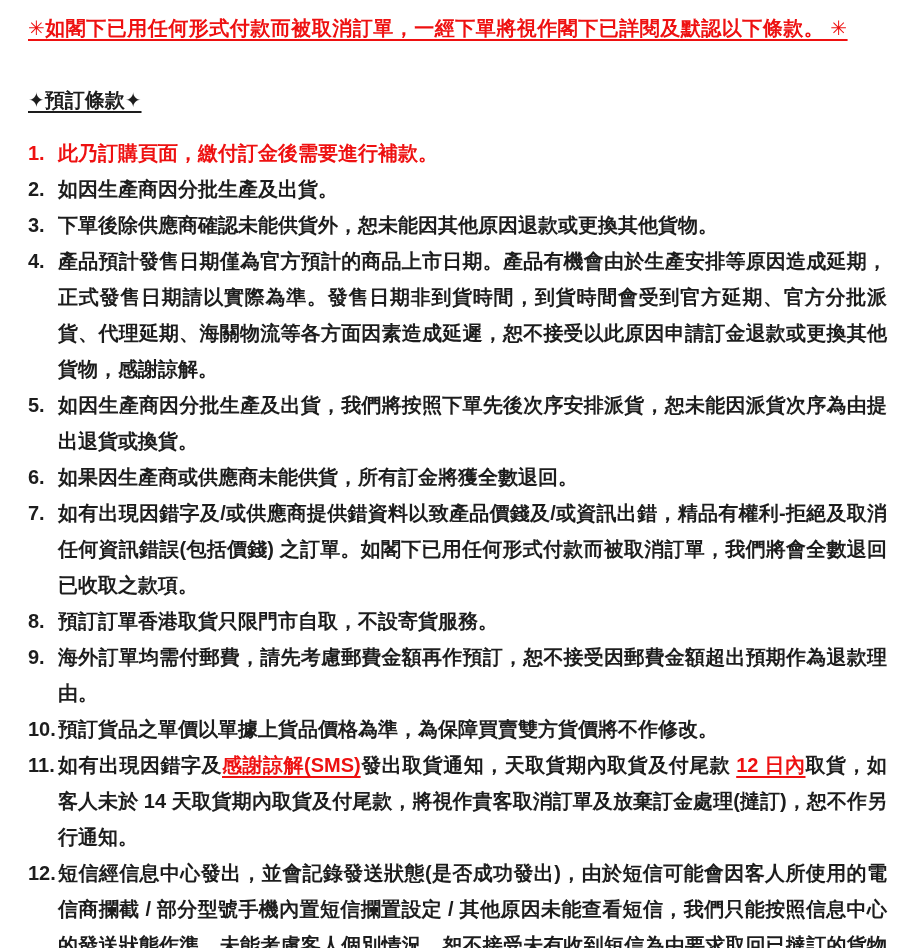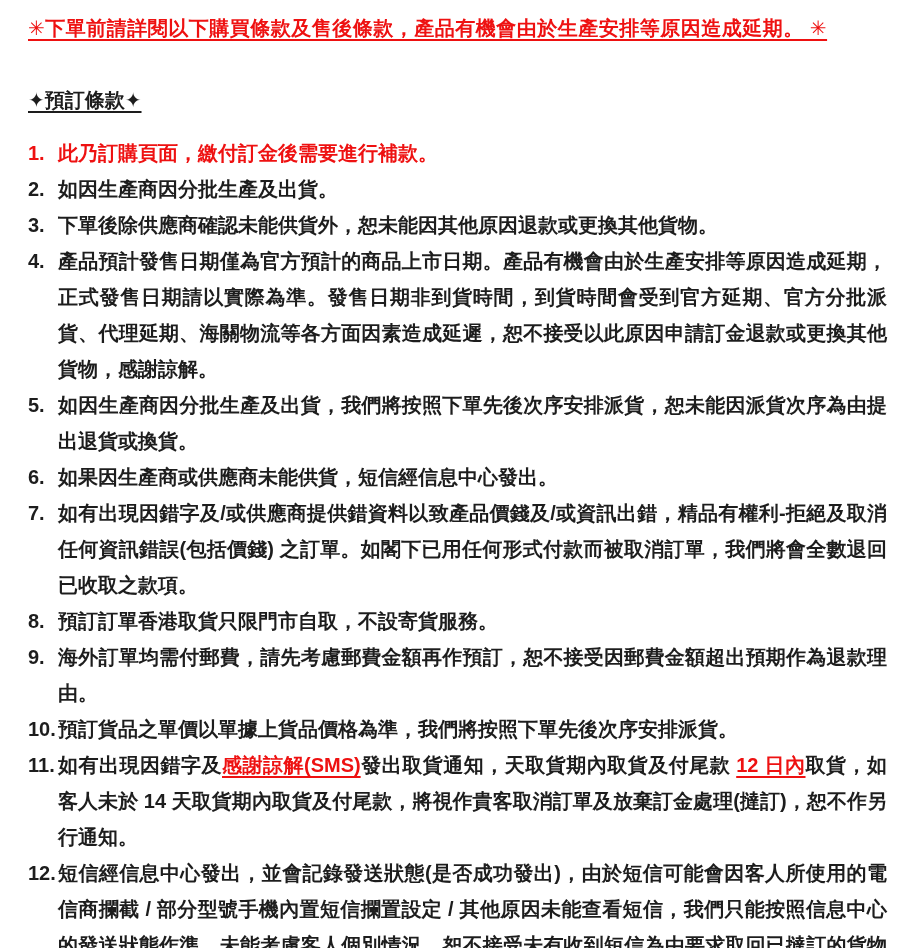--- a/index.html
+++ b/index.html
@@ -59,21 +59,21 @@
     text-decoration:underline;
     text-decoration-thickness:2px;
     text-underline-offset:4px;
   }
 </style>
 </head>
 <body>
 
 
 
-<div class="notice">✳下單前請詳閱以下購買條款及售後條款，產品有機會由於生產安排等原因造成延期。 ✳</div>
+<div class="notice">✳如閣下已用任何形式付款而被取消訂單，一經下單將視作閣下已詳閱及默認以下條款。 ✳</div>
 
 <div class="section-title">✦預訂條款✦</div>
 
 <div class="terms-list">
     <div class="term-item red">
       <span class="term-num">1.</span>
       <span class="term-text"><span>此乃訂購頁面，繳付訂金後需要進行補款。</span></span>
     </div>
     <div class="term-item">
       <span class="term-num">2.</span>
@@ -86,37 +86,37 @@
     <div class="term-item">
       <span class="term-num">4.</span>
       <span class="term-text"><span>產品預計發售日期僅為官方預計的商品上市日期。產品有機會由於生產安排等原因造成延期，正式發售日期請以實際為準。發售日期非到貨時間，到貨時間會受到官方延期、官方分批派貨、代理延期、海關物流等各方面因素造成延遲，恕不接受以此原因申請訂金退款或更換其他貨物，感謝諒解。</span></span>
     </div>
     <div class="term-item">
       <span class="term-num">5.</span>
       <span class="term-text"><span>如因生產商因分批生產及出貨，我們將按照下單先後次序安排派貨，恕未能因派貨次序為由提出退貨或換貨。</span></span>
     </div>
     <div class="term-item">
       <span class="term-num">6.</span>
-      <span class="term-text"><span>如果因生產商或供應商未能供貨，短信經信息中心發出。</span></span>
+      <span class="term-text"><span>如果因生產商或供應商未能供貨，所有訂金將獲全數退回。</span></span>
     </div>
     <div class="term-item">
       <span class="term-num">7.</span>
       <span class="term-text"><span>如有出現因錯字及/或供應商提供錯資料以致產品價錢及/或資訊出錯，精品有權利-拒絕及取消任何資訊錯誤(包括價錢) 之訂單。如閣下已用任何形式付款而被取消訂單，我們將會全數退回已收取之款項。</span></span>
     </div>
     <div class="term-item">
       <span class="term-num">8.</span>
       <span class="term-text"><span>預訂訂單香港取貨只限門市自取，不設寄貨服務。</span></span>
     </div>
     <div class="term-item">
       <span class="term-num">9.</span>
       <span class="term-text"><span>海外訂單均需付郵費，請先考慮郵費金額再作預訂，恕不接受因郵費金額超出預期作為退款理由。</span></span>
     </div>
     <div class="term-item">
       <span class="term-num">10.</span>
-      <span class="term-text"><span>預訂貨品之單價以單據上貨品價格為準，我們將按照下單先後次序安排派貨。</span></span>
+      <span class="term-text"><span>預訂貨品之單價以單據上貨品價格為準，為保障買賣雙方貨價將不作修改。</span></span>
     </div>
     <div class="term-item">
       <span class="term-num">11.</span>
       <span class="term-text"><span>如有出現因錯字及</span><span class="red-underline">感謝諒解(SMS)</span><span>發出取貨通知，天取貨期內取貨及付尾款 </span><span class="red-underline">12 日內</span><span>取貨，如客人未於 14 天取貨期內取貨及付尾款，將視作貴客取消訂單及放棄訂金處理(撻訂)，恕不作另行通知。</span></span>
     </div>
     <div class="term-item">
       <span class="term-num">12.</span>
       <span class="term-text"><span>短信經信息中心發出，並會記錄發送狀態(是否成功發出)，由於短信可能會因客人所使用的電信商攔截 / 部分型號手機內置短信攔置設定 / 其他原因未能查看短信，我們只能按照信息中心的發送狀態作準，未能考慮客人個別情況，恕不接受未有收到短信為由要求取回已撻訂的貨物或訂金。</span></span>
     </div>
   </div>

